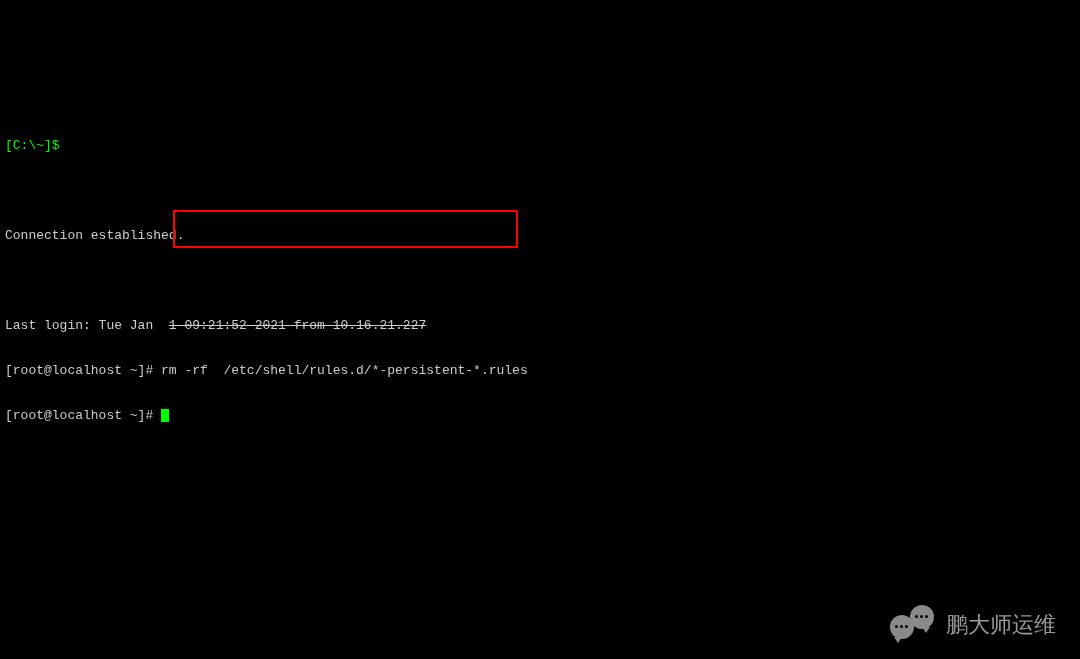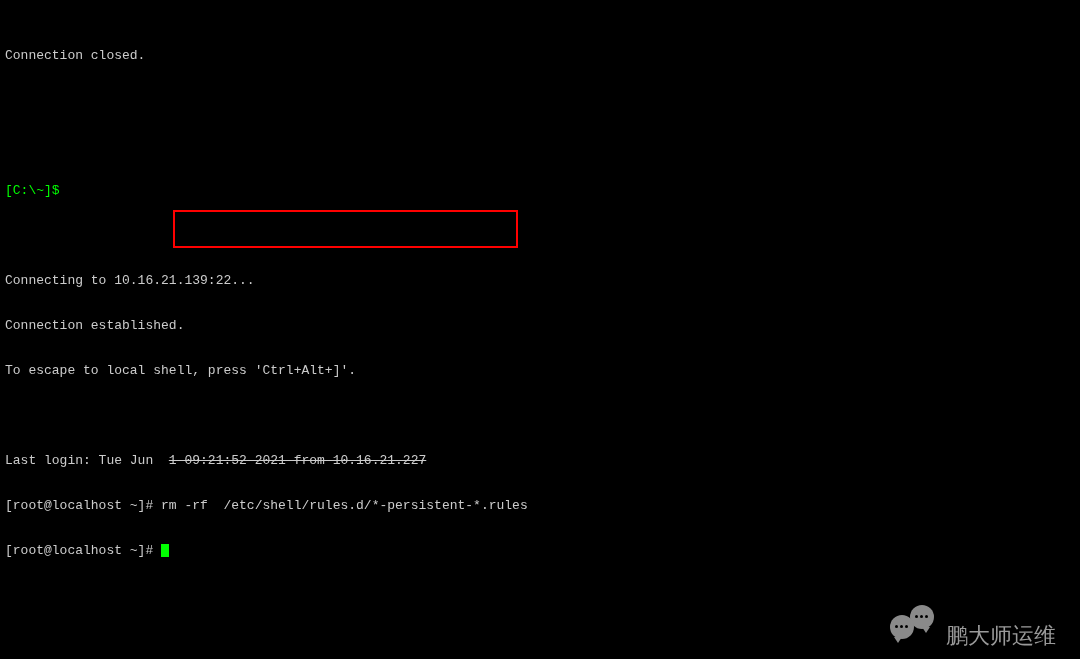--- a/index.html
+++ b/index.html
@@ -37,21 +37,21 @@
       height: 13px;
       background: #00ff00;
       vertical-align: text-bottom;
       margin-bottom: 1px;
     }
     .watermark {
       position: absolute;
       right: 24px;
       bottom: 16px;
       display: flex;
-      align-items: flex-end;
+      align-items: center;
       gap: 10px;
     }
     .watermark-icons {
       position: relative;
       width: 46px;
       height: 38px;
     }
     .wm-bubble {
       position: absolute;
       border-radius: 50%;
@@ -74,30 +74,27 @@
       color: #9a9a9a;
       font-family: "Microsoft YaHei", "PingFang SC", sans-serif;
       font-size: 22px;
       font-weight: 400;
     }
   </style>
 </head>
 <body>
 
 <div class="terminal">
-  <div class="line">Connection closed.</div>
   <div class="gap"></div>
   <div class="gap"></div>
   <div class="line"><span class="green">[C:\~]$ </span></div>
   <div class="gap"></div>
-  <div class="line">Connecting to 10.16.21.139:22...</div>
   <div class="line">Connection established.</div>
-  <div class="line">To escape to local shell, press 'Ctrl+Alt+]'.</div>
   <div class="gap"></div>
-  <div class="line"><span>Last login: Tue Jun  </span><span class="strike">1 09:21:52 2021 from 10.16.21.227</span></div>
+  <div class="line"><span>Last login: Tue Jan  </span><span class="strike">1 09:21:52 2021 from 10.16.21.227</span></div>
   <div class="line"><span>[root@localhost ~]# </span><span>rm -rf  /etc/shell/rules.d/*-persistent-*.rules</span></div>
   <div class="line"><span>[root@localhost ~]# </span><span class="cursor"></span></div>
 </div>
 
 <div class="highlight-box"></div>
 
 <div class="watermark">
   <div class="watermark-icons">
     <div class="wm-bubble wm-b2">
         <span class="wm-dot d1"></span>

